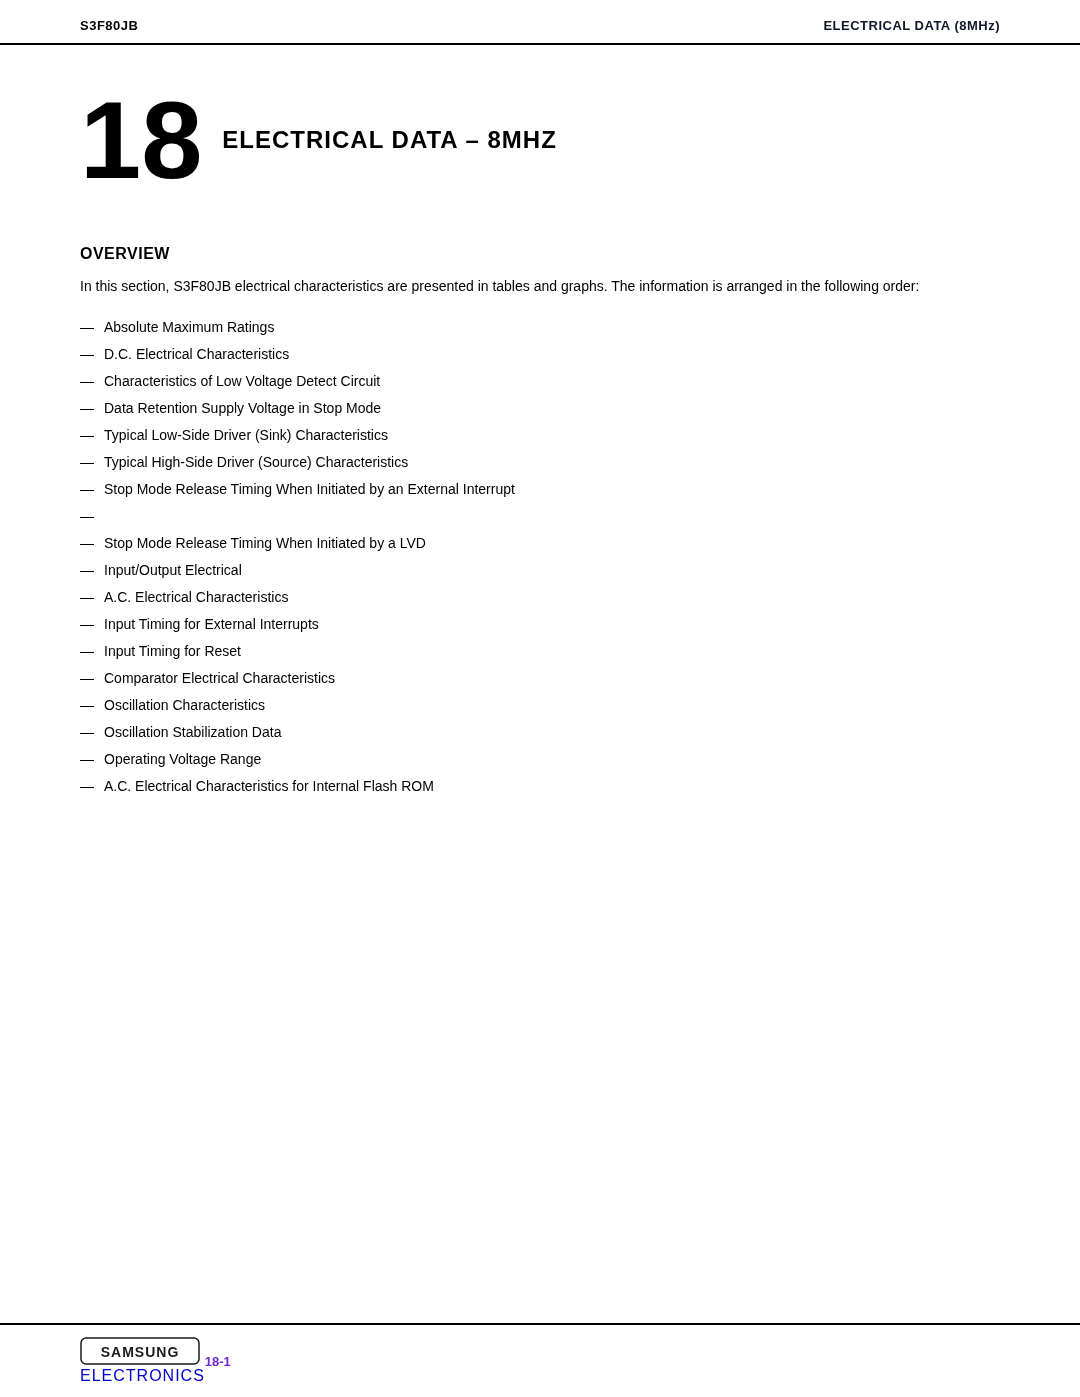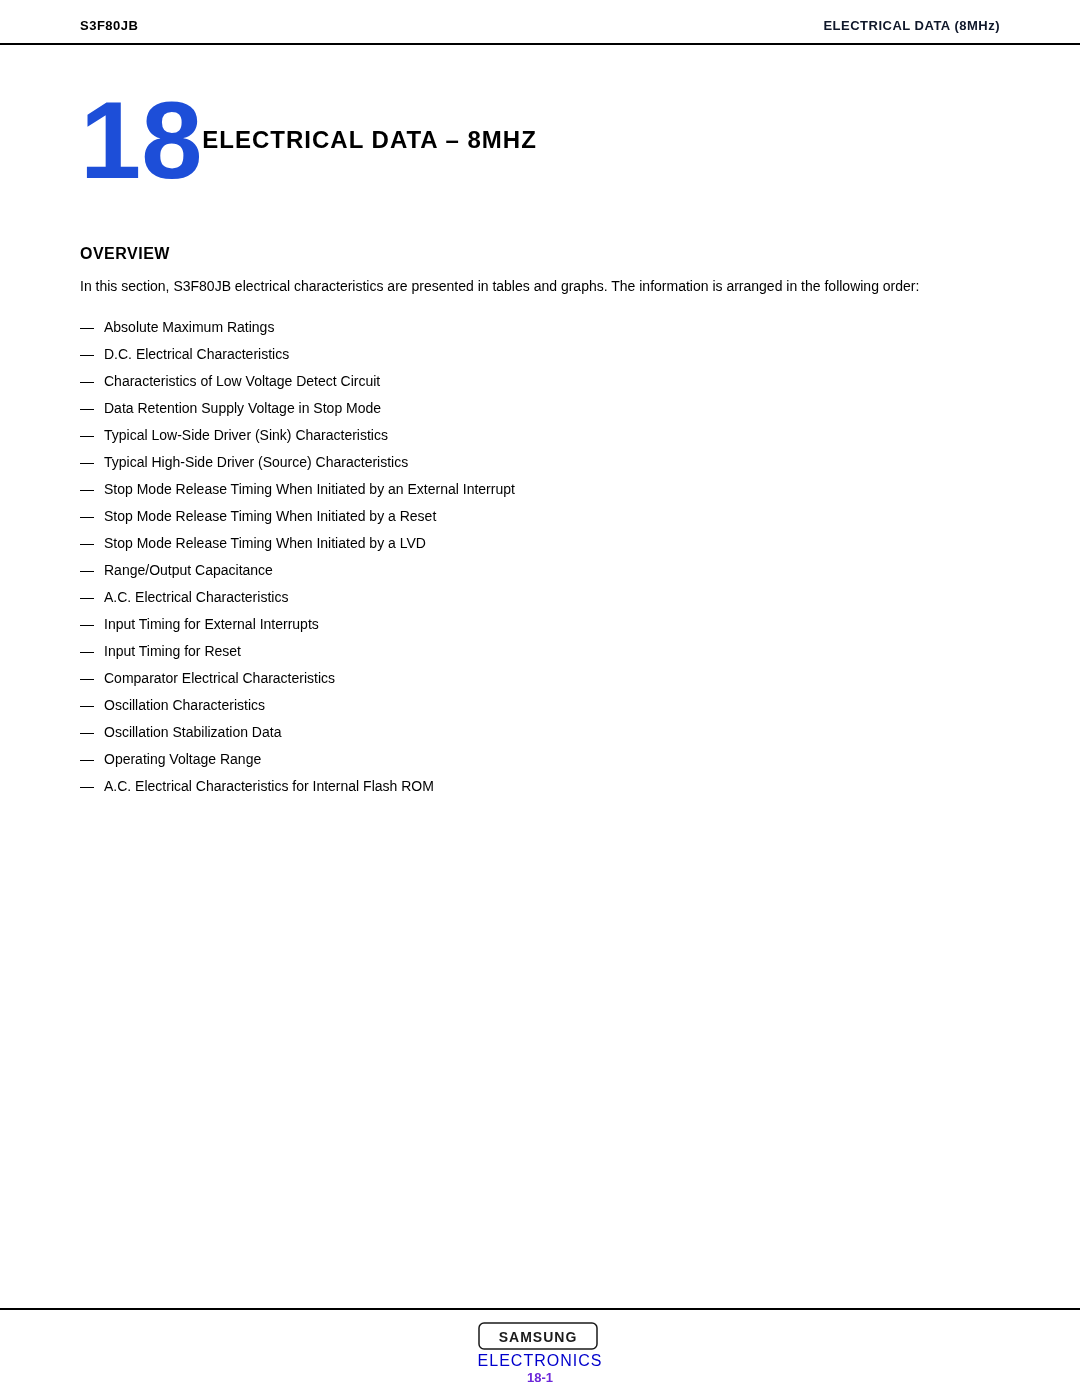--- a/index.html
+++ b/index.html
@@ -58,22 +58,23 @@
     .chapter-heading {
       display: flex;
       align-items: center;
       margin-bottom: 50px;
       gap: 0;
     }
 
     .chapter-number {
       font-size: 110px;
       font-weight: bold;
-      color: #1d4ed8;
+      color: #000000;
       line-height: 1;
+      margin-right: 20px;
       font-family: Arial, Helvetica, sans-serif;
     }
 
     .chapter-title {
       font-size: 24px;
       font-weight: bold;
       color: #000;
       letter-spacing: 1px;
       font-family: Arial, Helvetica, sans-serif;
     }
@@ -120,23 +121,21 @@
     .list-text {
       font-size: 14px;
       color: #000;
     }
 
     
     .footer {
       border-top: 2px solid #000;
       padding: 12px 80px;
       display: flex;
-      justify-content: space-between;
       align-items: center;
-      flex-direction: column;
     }
 
     .footer-electronics {
       font-size: 16px;
       color: #0000cc;
       font-weight: normal;
       letter-spacing: 1px;
       margin-top: 2px;
     }
 
@@ -198,29 +197,28 @@
           <li class="list-item">
             <span class="list-dash">—</span>
             <span class="list-text">Typical High-Side Driver (Source) Characteristics</span>
           </li>
           <li class="list-item">
             <span class="list-dash">—</span>
             <span class="list-text">Stop Mode Release Timing When Initiated by an External Interrupt</span>
           </li>
           <li class="list-item">
             <span class="list-dash">—</span>
-            <span class="list-text">Stop Mode Release Timing When Initiated by a Reset</span>
           </li>
           <li class="list-item">
             <span class="list-dash">—</span>
             <span class="list-text">Stop Mode Release Timing When Initiated by a LVD</span>
           </li>
           <li class="list-item">
             <span class="list-dash">—</span>
-            <span class="list-text">Range/Output Capacitance</span>
+            <span class="list-text">Input/Output Electrical</span>
           </li>
           <li class="list-item">
             <span class="list-dash">—</span>
             <span class="list-text">A.C. Electrical Characteristics</span>
           </li>
           <li class="list-item">
             <span class="list-dash">—</span>
             <span class="list-text">Input Timing for External Interrupts</span>
           </li>
           <li class="list-item">

